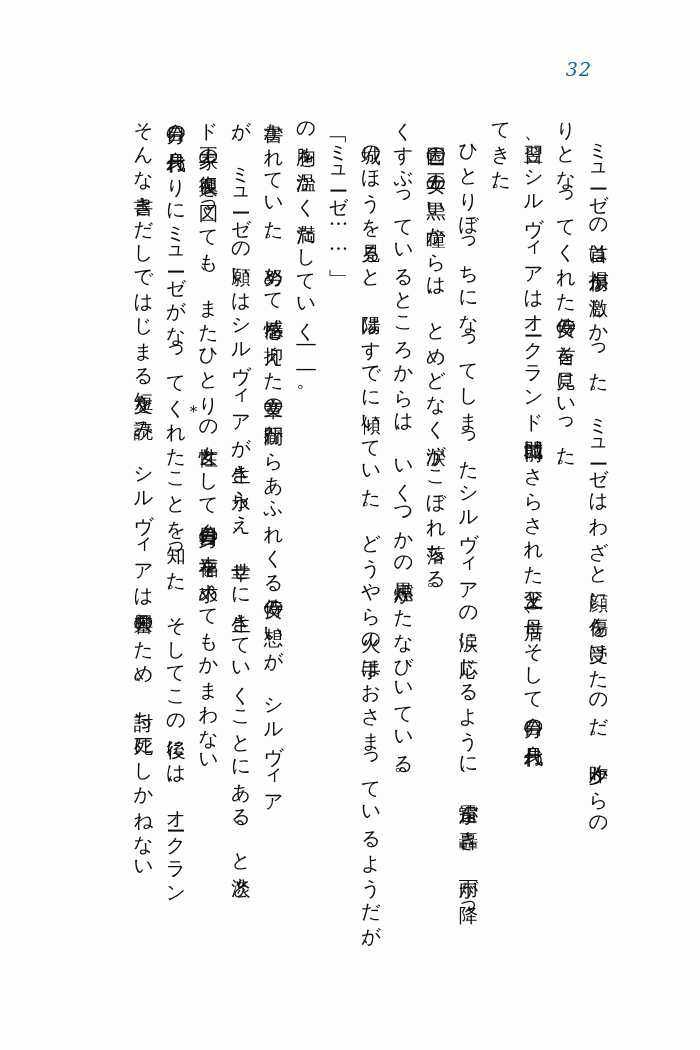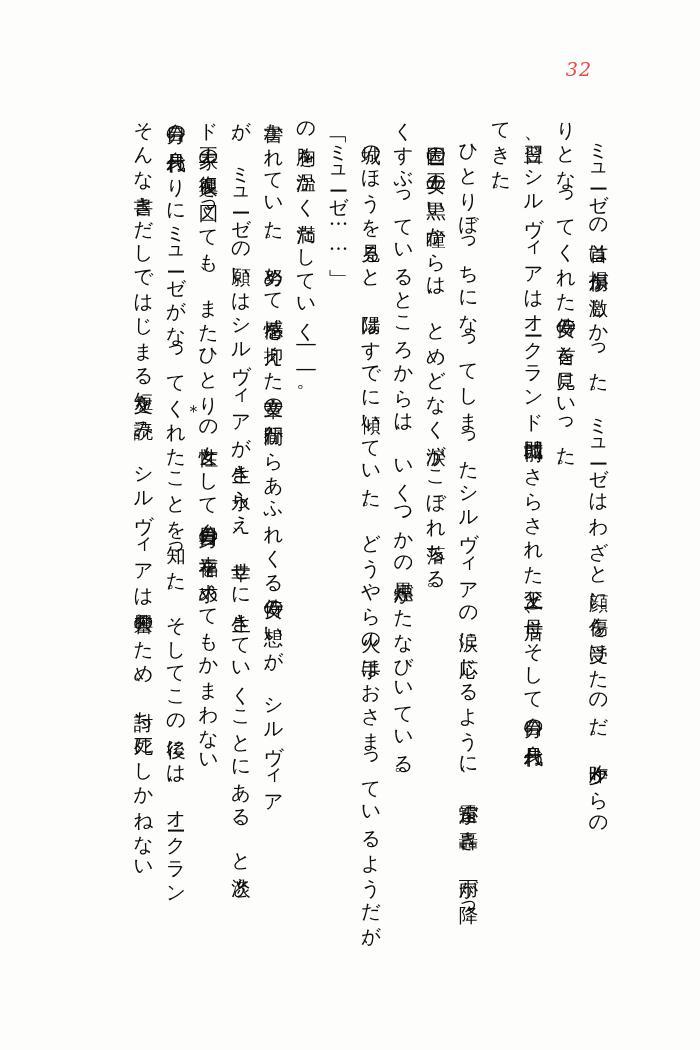--- a/index.html
+++ b/index.html
@@ -21,21 +21,21 @@
     background: #fdfdfb;
   }
   .page-number {
     position: absolute;
     top: 58px;
     right: 108px;
     font-family: "DejaVu Serif", "Liberation Serif", serif;
     font-size: 19px;
     font-style: italic;
     letter-spacing: 1px;
-    color: #ef4444;
+    color: #0369a1;
   }
   
   .text-block {
     position: absolute;
     top: 108px;
     right: 92px;
     height: 840px;
     display: flex;
     flex-direction: row;
     align-items: flex-start;

